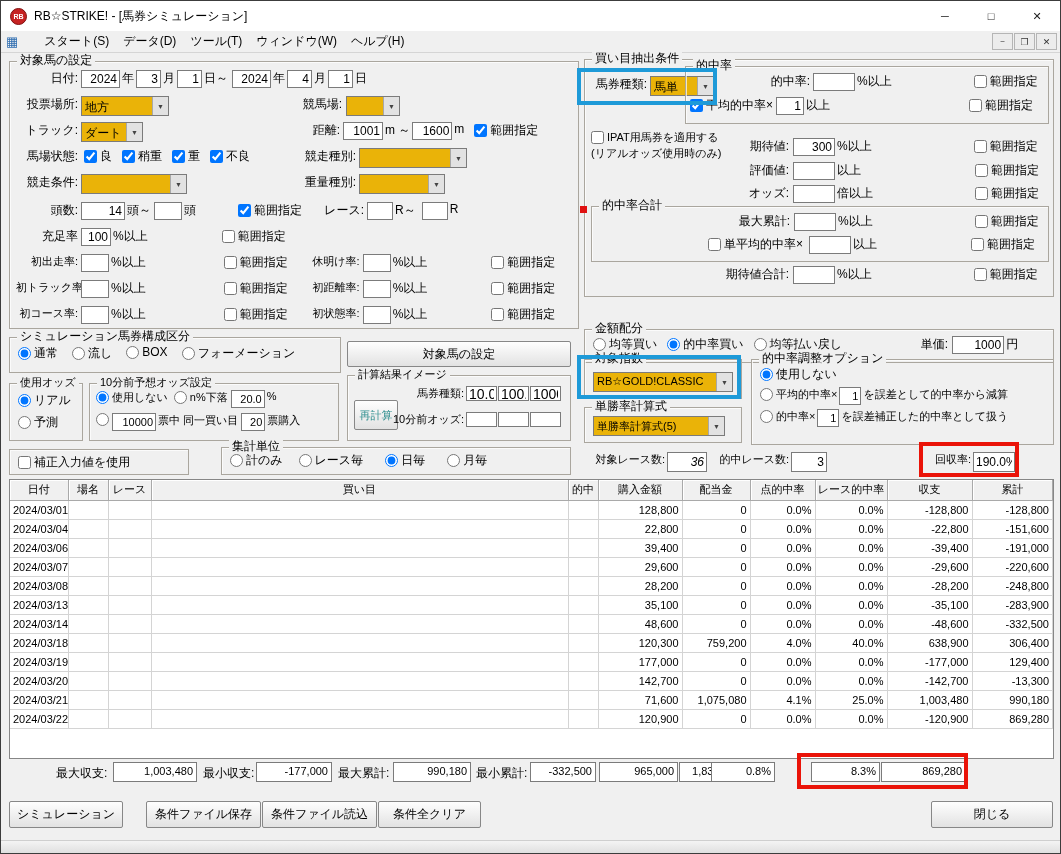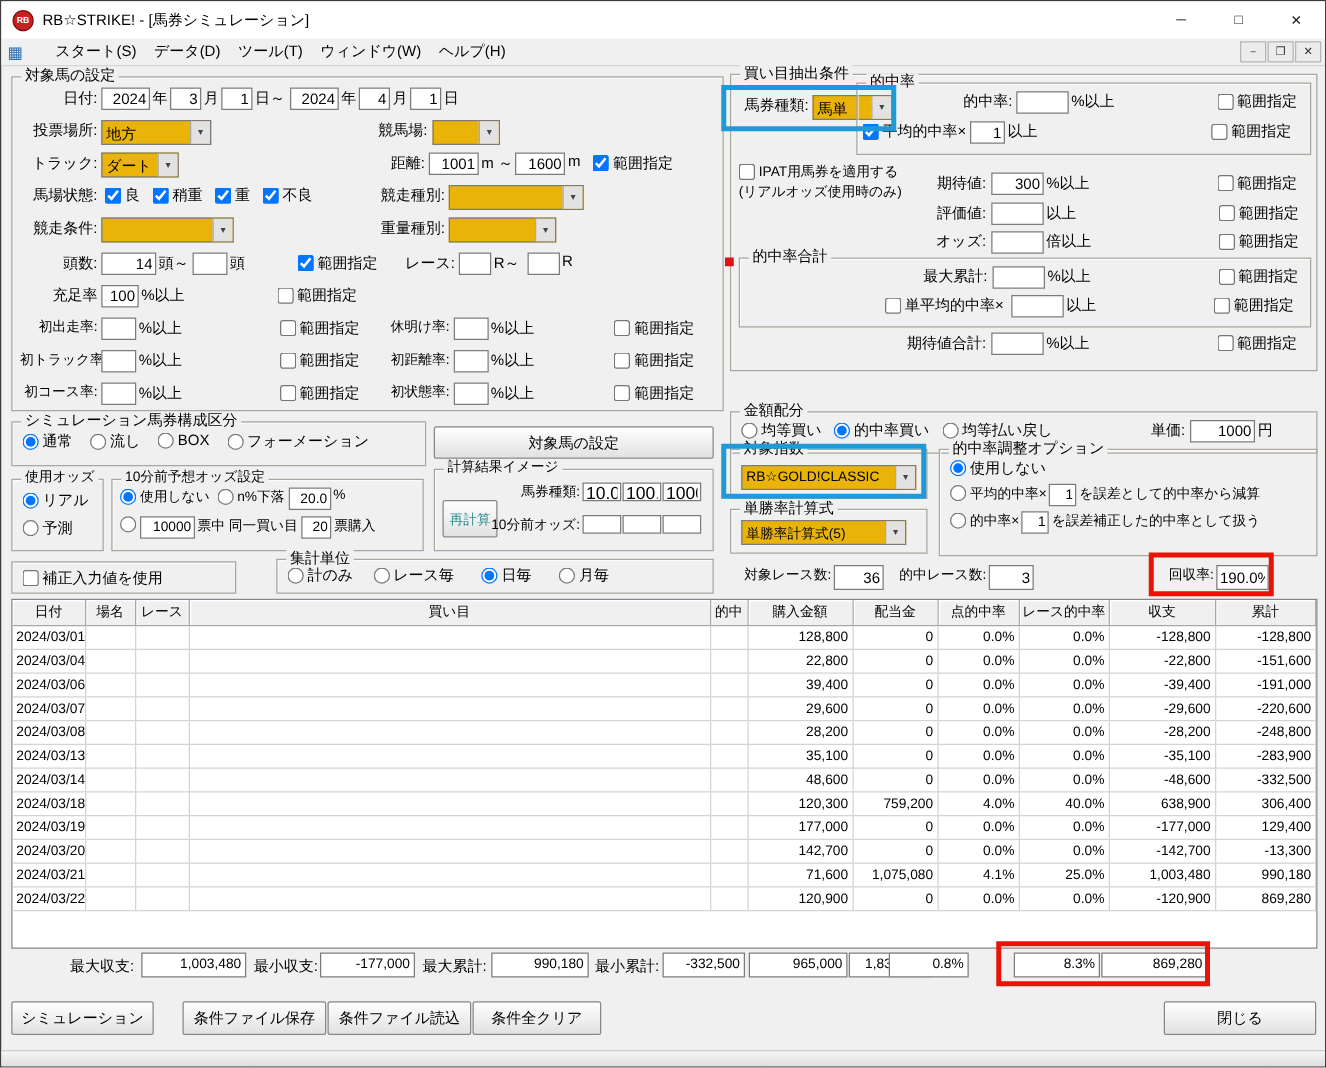--- a/index.html
+++ b/index.html
@@ -535,21 +535,21 @@
       </label>
       <label class="rad" style="margin-left:22px">
         <input type="radio" name="aggunit" style="">
         <span>月毎</span>
       </label>
     </div>
   </div>
 
   <div class="row" style="left:588px;top:451px">
     <span class="lbl f11" style="width:76px">対象レース数:</span>
-    <input class="in num" style="width: 40px; margin-left: 2px; height: 20px;" value="36">
+    <input class="in num" style="width: 40px; margin-left: 2px; height: 20px; font-style: italic;" value="36">
     <span class="lbl f11" style="width:76px;margin-left:6px">的中レース数:</span>
     <input class="in num" style="width: 36px; margin-left: 2px; height: 20px;" value="3">
     <span class="lbl f11" style="width:44px;margin-left:100px">回収率:</span>
     <input class="in num" style="width: 42px; margin-left: 2px; height: 20px;" value="190.0%">
   </div>
 
   <div class="tablebox">
     <table class="tbl">
       <colgroup>
         <col style="width:58px">

